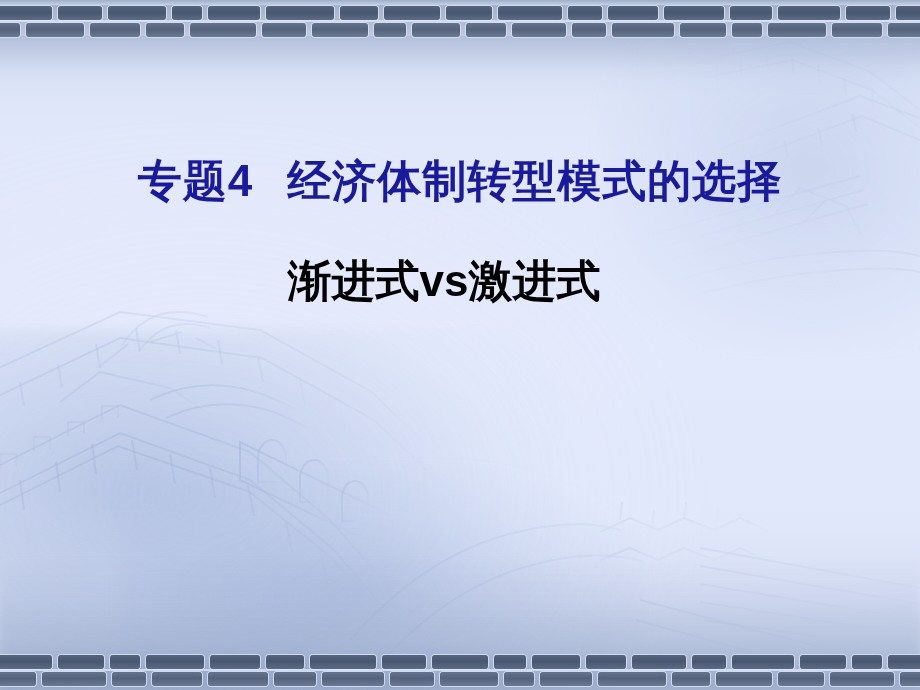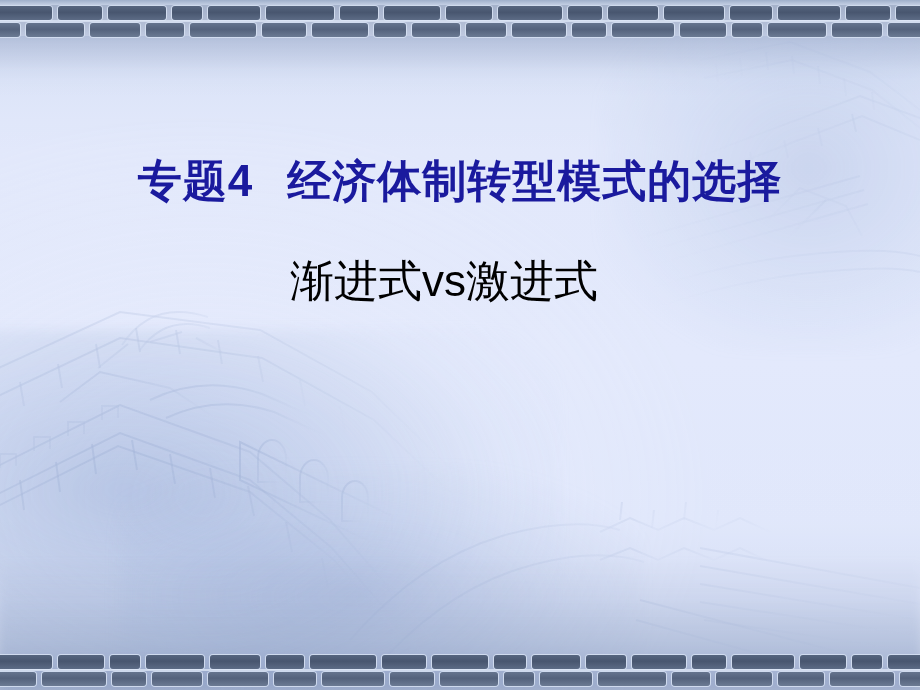--- a/index.html
+++ b/index.html
@@ -190,21 +190,21 @@
     width: 34px;
   }
 
   .subtitle-line {
     position: absolute;
     left: 0;
     top: 252px;
     width: 888px;
     text-align: center;
     font-size: 44px;
-    font-weight: normal;
+    font-weight: bold;
     color: #000000;
     font-family: "DejaVu Sans", "Liberation Sans", sans-serif;
     letter-spacing: 0px;
     white-space: nowrap;
   }
   .subtitle-line .vs {
     font-family: "Liberation Sans", sans-serif;
   }
 </style>
 </head>

